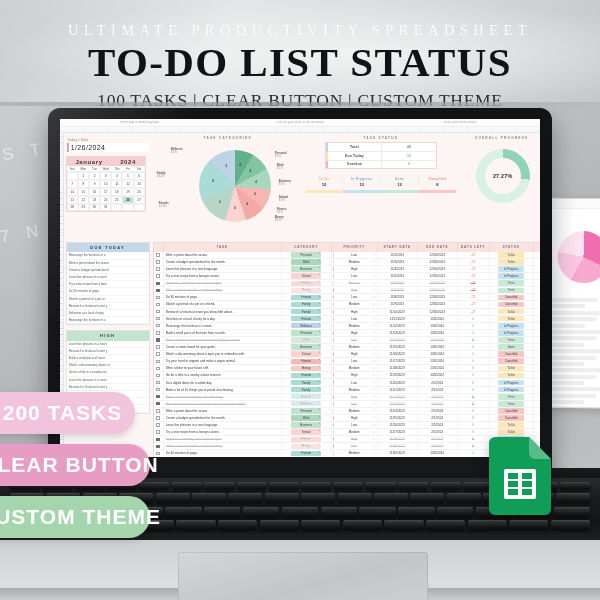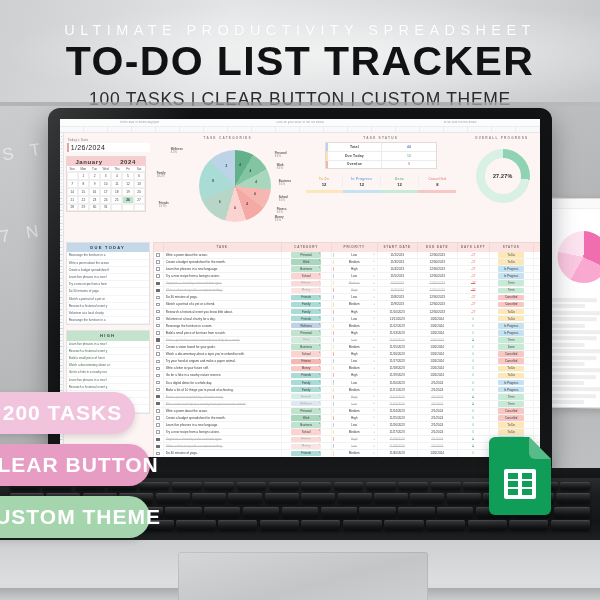--- a/index.html
+++ b/index.html
@@ -37,21 +37,21 @@
   #banner {
     position: absolute; left: 0; top: 0; width: 600px; height: 106px;
     background: linear-gradient(105deg, #cdcfd1 0%, #e4e5e6 38%, #d7d9da 70%, #c6c8ca 100%);
     z-index: 40;
     overflow: hidden;
   }
   #banner-shine {
     position:absolute; inset:0;
     background: radial-gradient(ellipse at 60% 50%, rgba(255,255,255,.6), rgba(255,255,255,0) 70%);
   }
-  #banner-inner { position: relative; text-align: center; }
+  #banner-inner { position: relative; text-align: center; font-family: Liberation Serif, serif; }
   #eyebrow {
     margin-top: 22px;
     font-size: 14.5px;
     letter-spacing: 5.4px;
     color: #ffffff;
     font-weight: 400;
     text-shadow: 0 0 1px rgba(0,0,0,.07);
     white-space: nowrap;
   }
   #main-title {
@@ -1353,17 +1353,17 @@
   <rect x="19" y="44" width="10" height="6" fill="#0f9d58"></rect>
   <rect x="33" y="44" width="10" height="6" fill="#0f9d58"></rect>
   <rect x="19" y="52" width="10" height="6" fill="#0f9d58"></rect>
   <rect x="33" y="52" width="10" height="6" fill="#0f9d58"></rect>
 </svg>
 
 <div id="banner">
   <div id="banner-shine"></div>
   <div id="banner-inner">
     <div id="eyebrow">ULTIMATE PRODUCTIVITY  SPREADSHEET</div>
-    <div id="main-title">TO-DO LIST TRACKER</div>
+    <div id="main-title">TO-DO LIST STATUS</div>
     <div id="sub-title">100 TASKS | CLEAR BUTTON | CUSTOM THEME</div>
   </div>
   <div id="banner-bottom-edge"></div>
 </div>
 
 </body></html>

